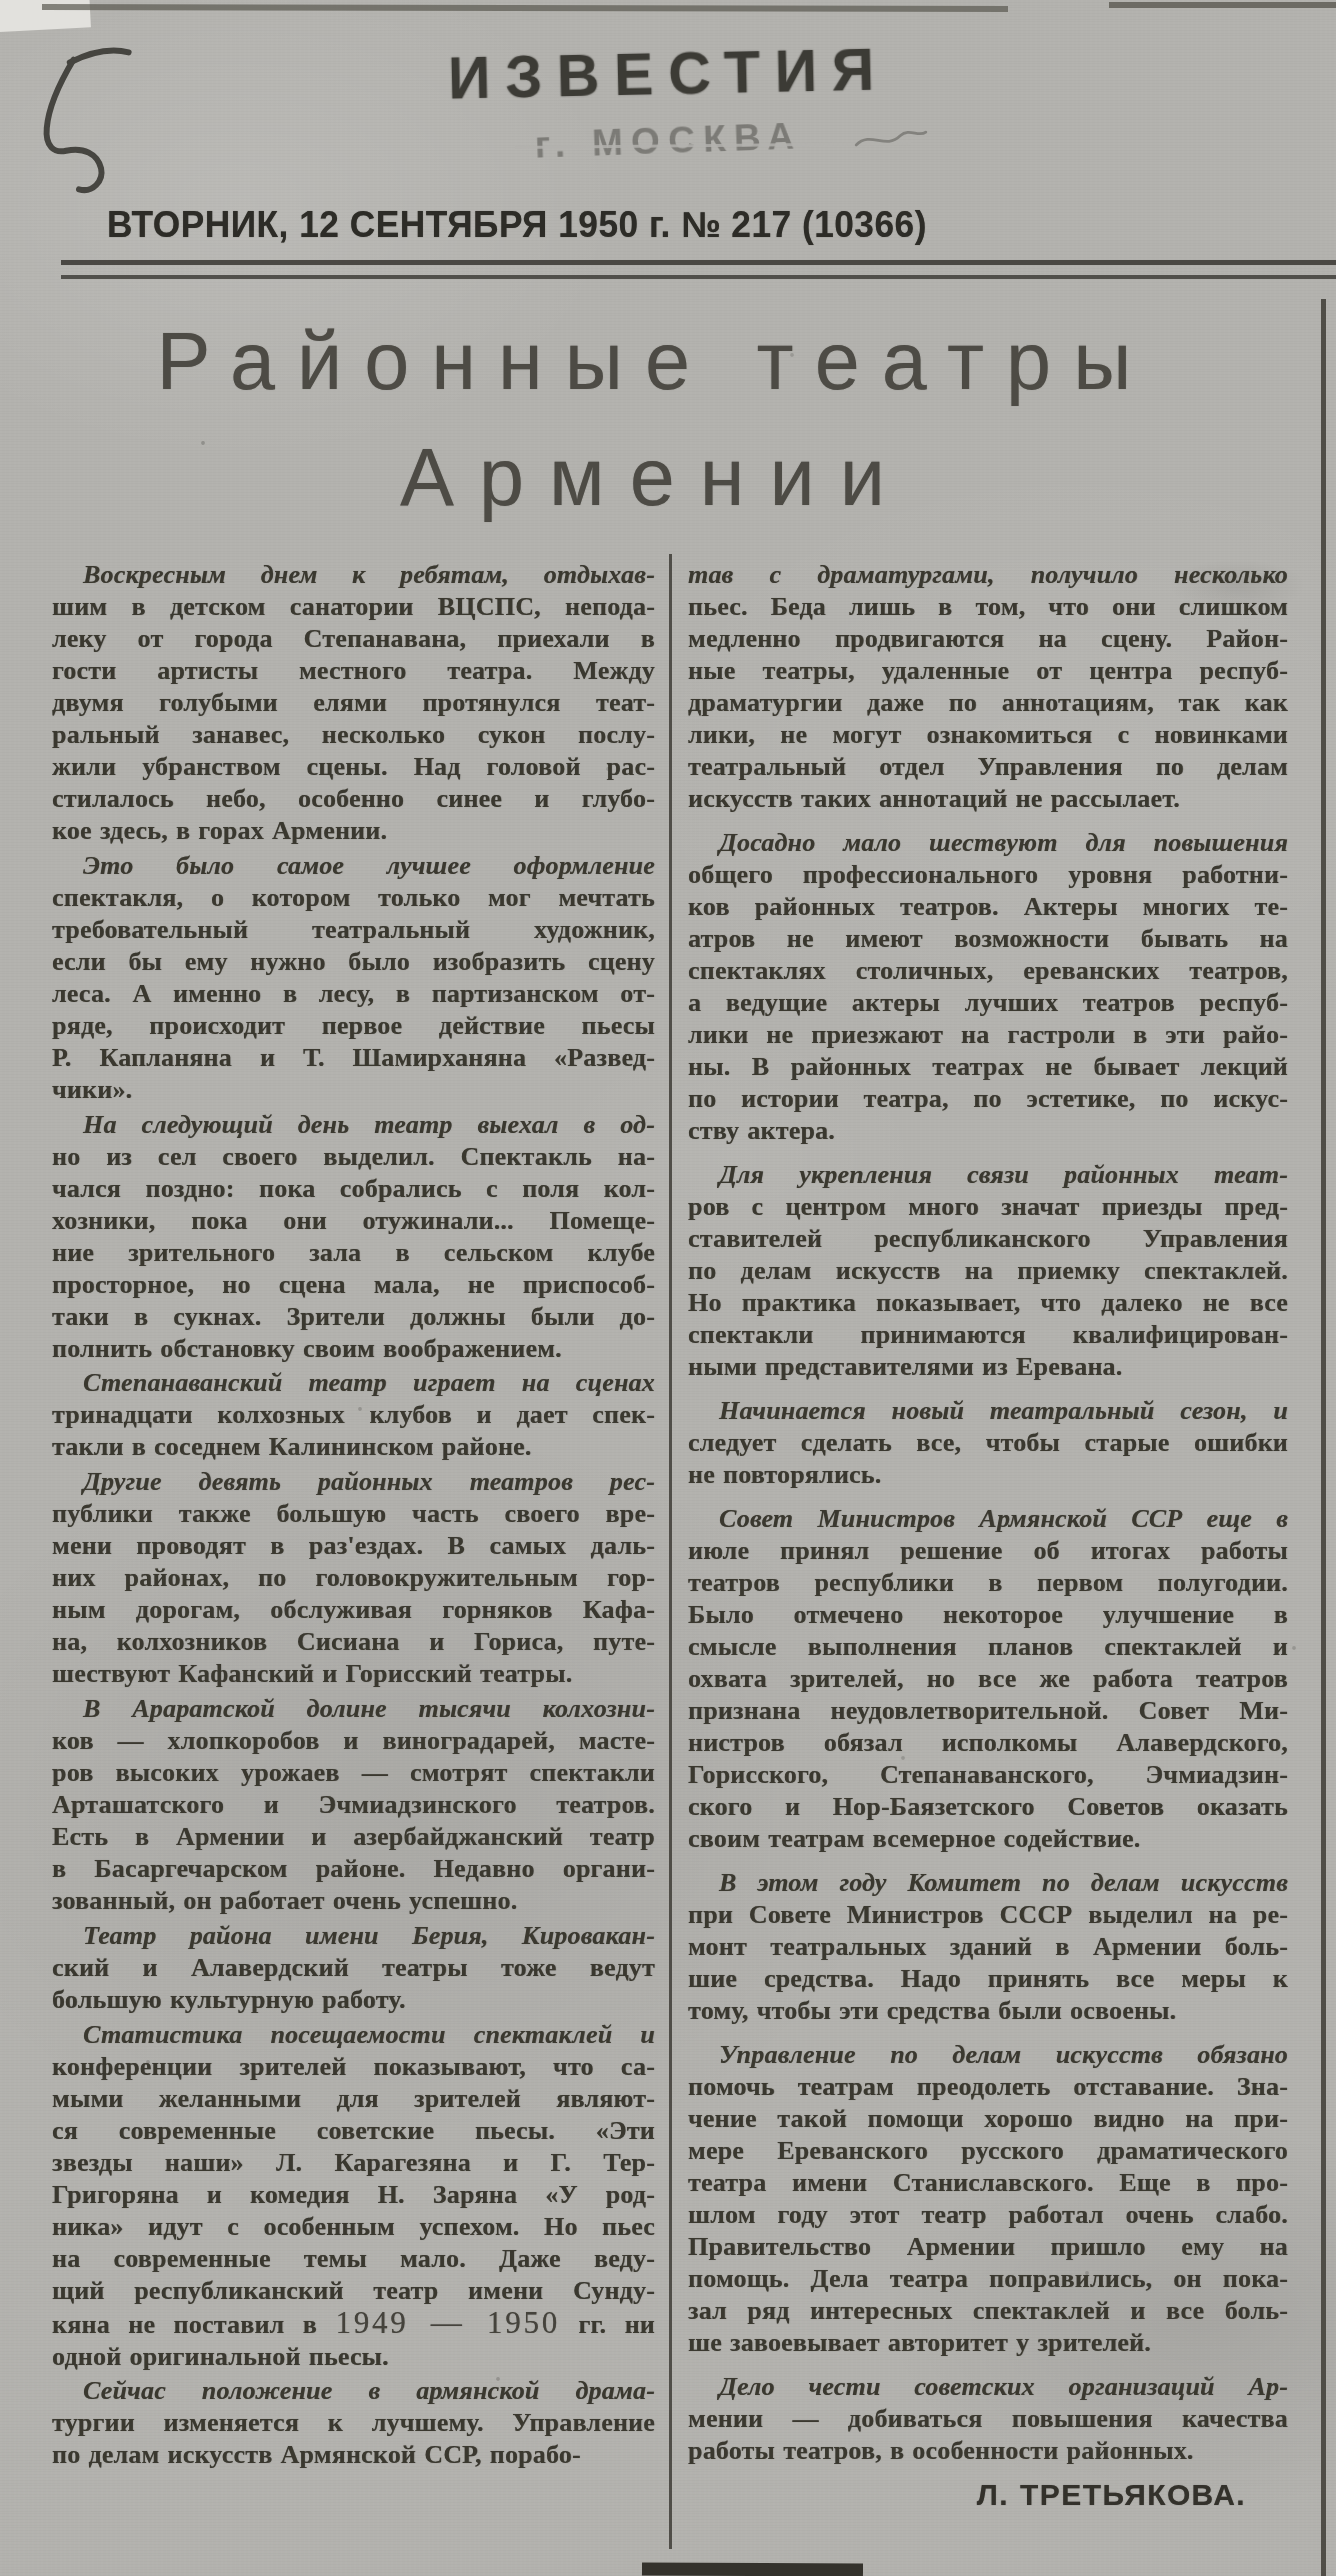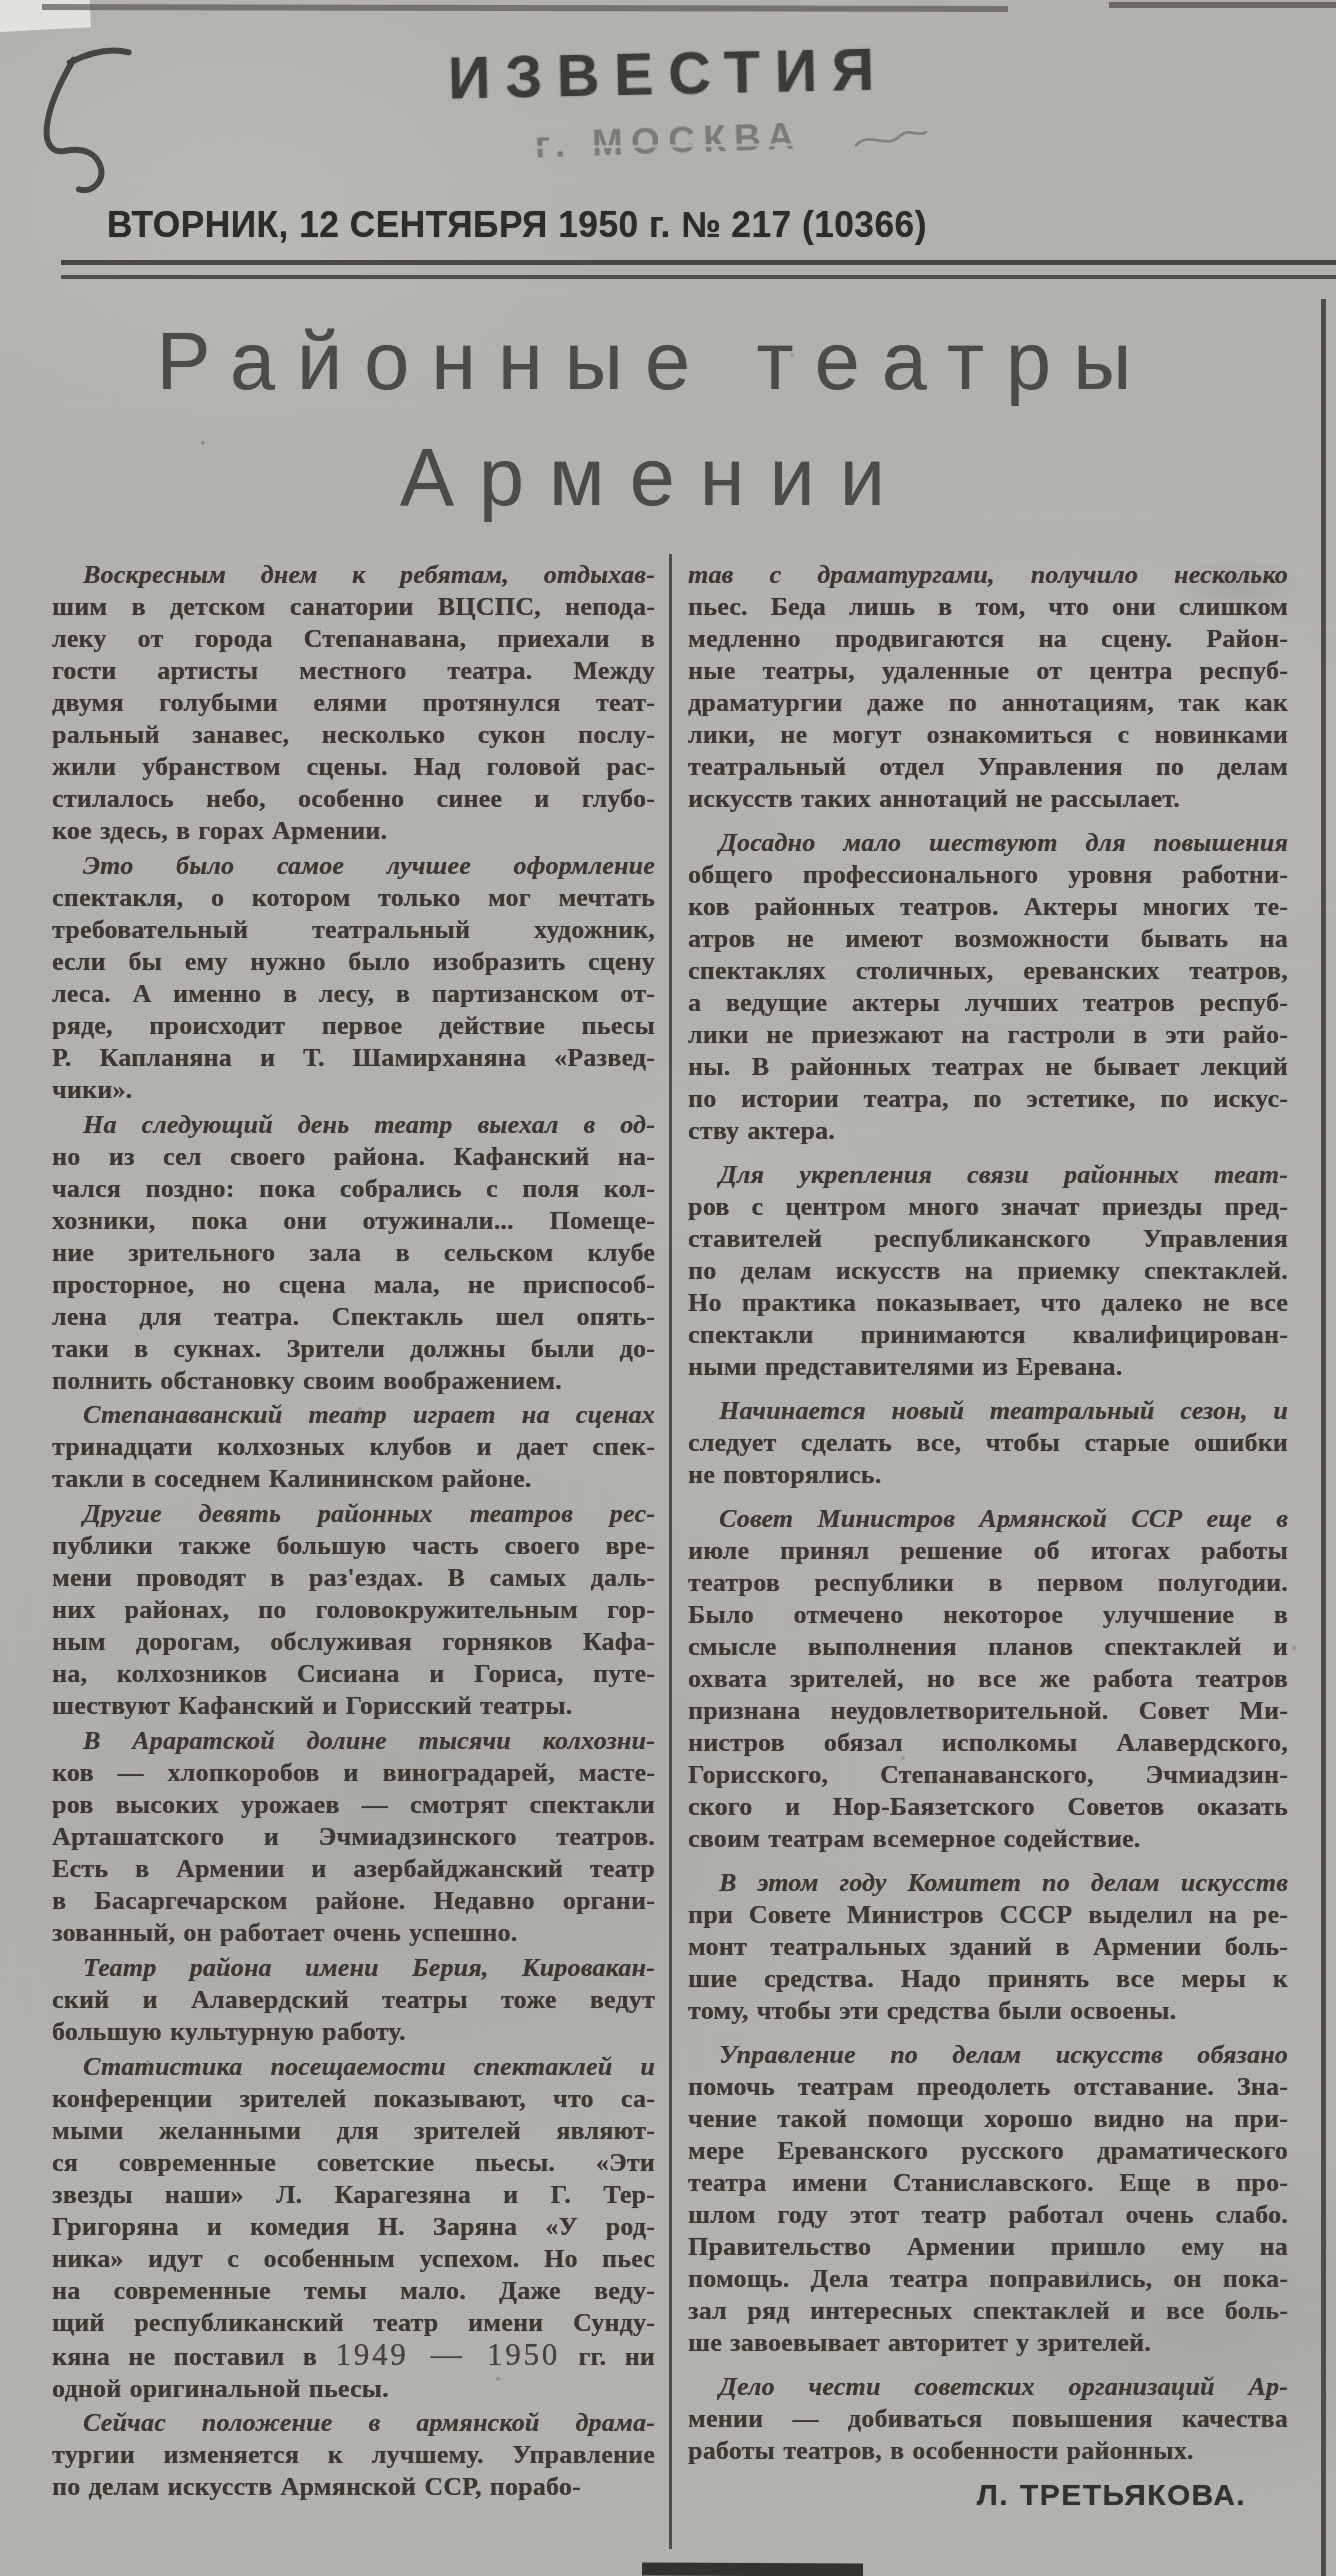--- a/index.html
+++ b/index.html
@@ -133,26 +133,25 @@
         <div class="bline">спектакля, о котором только мог мечтать</div>
         <div class="bline">требовательный театральный художник,</div>
         <div class="bline">если бы ему нужно было изобразить сцену</div>
         <div class="bline">леса. А именно в лесу, в партизанском от-</div>
         <div class="bline">ряде, происходит первое действие пьесы</div>
         <div class="bline">Р. Капланяна и Т. Шамирханяна «Развед-</div>
         <div class="bline last">чики».</div>
       </div>
       <div class="para">
         <div class="bline first">На следующий день театр выехал в од-</div>
-        <div class="bline">но из сел своего района. Кафанский на-</div>
+        <div class="bline">но из сел своего выделил. Спектакль на-</div>
         <div class="bline">чался поздно: пока собрались с поля кол-</div>
         <div class="bline">хозники, пока они отужинали... Помеще-</div>
         <div class="bline">ние зрительного зала в сельском клубе</div>
         <div class="bline">просторное, но сцена мала, не приспособ-</div>
-        <div class="bline">лена для театра. Спектакль шел опять-</div>
         <div class="bline">таки в сукнах. Зрители должны были до-</div>
         <div class="bline last">полнить обстановку своим воображением.</div>
       </div>
       <div class="para">
         <div class="bline first">Степанаванский театр играет на сценах</div>
         <div class="bline">тринадцати колхозных клубов и дает спек-</div>
         <div class="bline last">такли в соседнем Калининском районе.</div>
       </div>
       <div class="para">
         <div class="bline first">Другие девять районных театров рес-</div>

